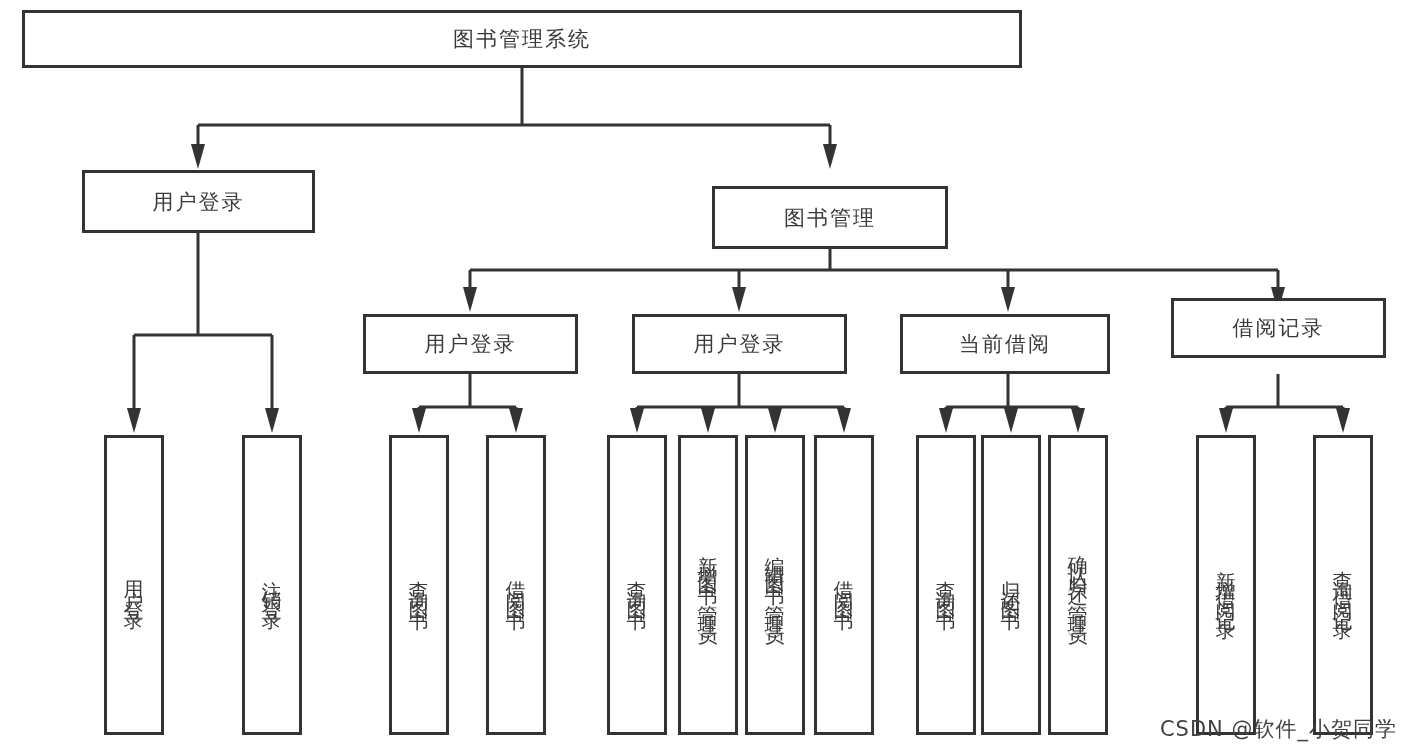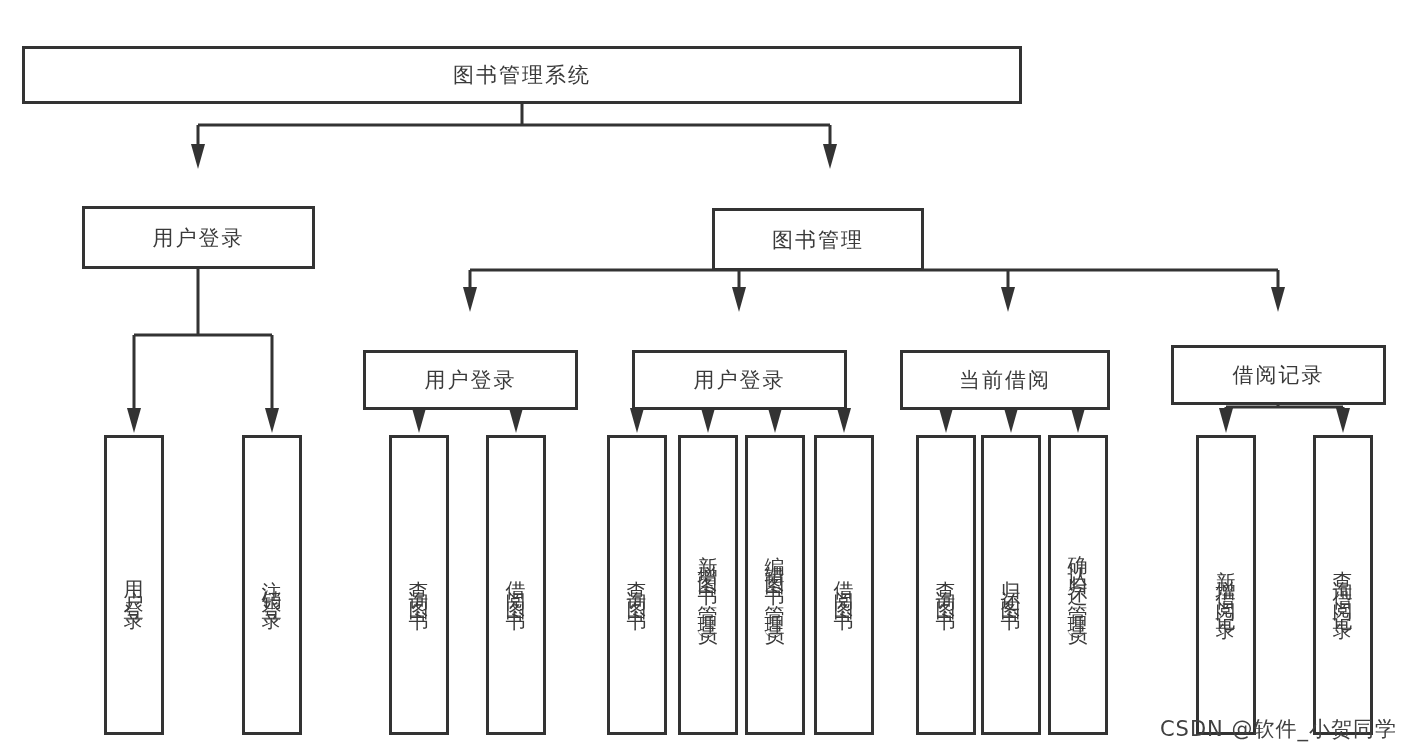--- a/index.html
+++ b/index.html
@@ -10,21 +10,21 @@
     background:#ffffff; overflow:hidden;
   }
   .wires { position:absolute; left:0; top:0; width:1405px; height:747px; }
   .wires path { fill:none; stroke:#333333; stroke-width:3; }
   .wires polygon { fill:#333333; stroke:none; }
   .node {
     position:absolute; background:#ffffff; border:3px solid #333333;
     display:flex; align-items:center; justify-content:center;
     color:#3a3a3a;
   }
-  .hbox { font-size:21px; letter-spacing:2px;margin-top:36px; }
+  .hbox { font-size:21px; letter-spacing:2px; }
   .vbox { font-size:20px; }
   .vbox .lbl {
     writing-mode:vertical-rl; text-orientation:mixed;
     letter-spacing:10px; line-height:1; white-space:nowrap;
   }
   .watermark {
     position:absolute; right:8px; bottom:4px;
     font-size:21px; color:#404040; letter-spacing:1px; z-index:5;
   }
 </style>
@@ -69,34 +69,34 @@
     <polygon points="1336,408 1350,408 1343,433"></polygon>
   </svg>
 
   <div class="node hbox" style="left:22px;top:10px;width:1000px;height:58px">
     <span class="lbl">图书管理系统</span>
   </div>
 
   <div class="node hbox" style="left:82px;top:170px;width:233px;height:63px">
     <span class="lbl">用户登录</span>
   </div>
-  <div class="node hbox" style="left:712px;top:172px;width:212px;height:63px">
+  <div class="node hbox" style="left:712px;top:186px;width:236px;height:63px">
     <span class="lbl">图书管理</span>
   </div>
 
   <div class="node hbox" style="left:363px;top:314px;width:215px;height:60px">
     <span class="lbl">用户登录</span>
   </div>
   <div class="node hbox" style="left:632px;top:314px;width:215px;height:60px">
     <span class="lbl">用户登录</span>
   </div>
   <div class="node hbox" style="left:900px;top:314px;width:210px;height:60px">
     <span class="lbl">当前借阅</span>
   </div>
-  <div class="node hbox" style="left:1171px;top:309px;width:215px;height:60px">
+  <div class="node hbox" style="left:1171px;top:298px;width:215px;height:60px">
     <span class="lbl">借阅记录</span>
   </div>
 
   <div class="node vbox" style="left:104px;top:435px;width:60px;height:300px">
     <span class="lbl">用户登录</span>
   </div>
   <div class="node vbox" style="left:242px;top:435px;width:60px;height:300px">
     <span class="lbl">注销登录</span>
   </div>
 

